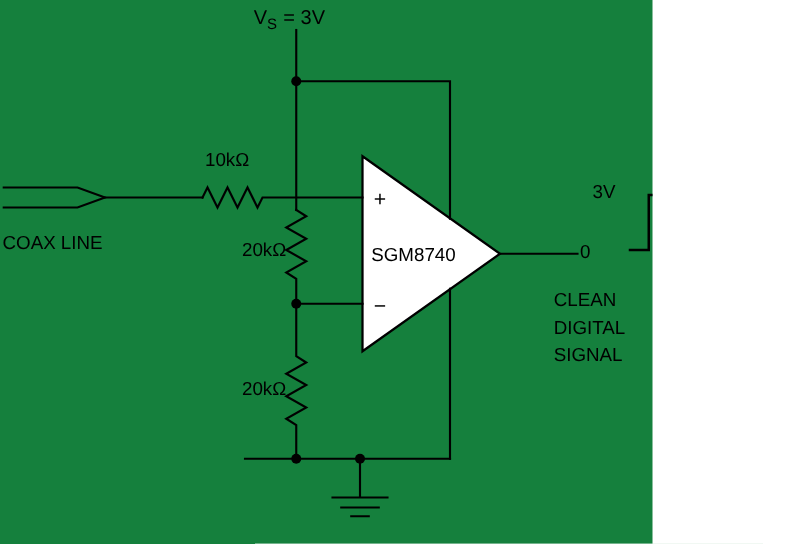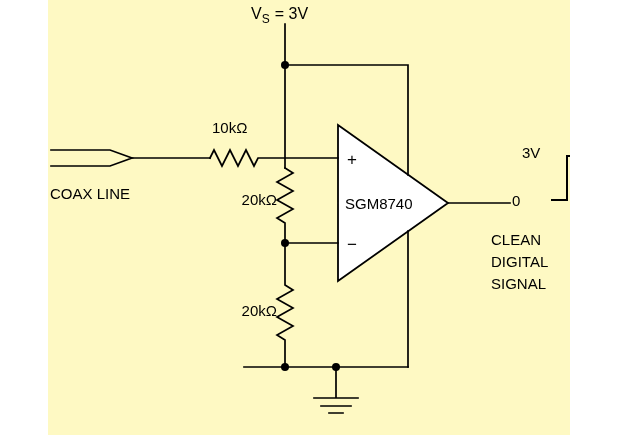--- a/index.html
+++ b/index.html
@@ -4,23 +4,22 @@
 <style>
   html, body {
     margin: 0;
     padding: 0;
     background: #ffffff;
   }
   .stage {
     position: relative;
     width: 522px;
     height: 435px;
-    background: #fef9c3;
+    background: #15803d;
     overflow: hidden;
-    margin-left: 48px;
   }
   svg {
     display: block;
   }
   text, tspan {
     font-family: "Liberation Sans", sans-serif;
     fill: #000000;
   }
 </style>
 </head>

